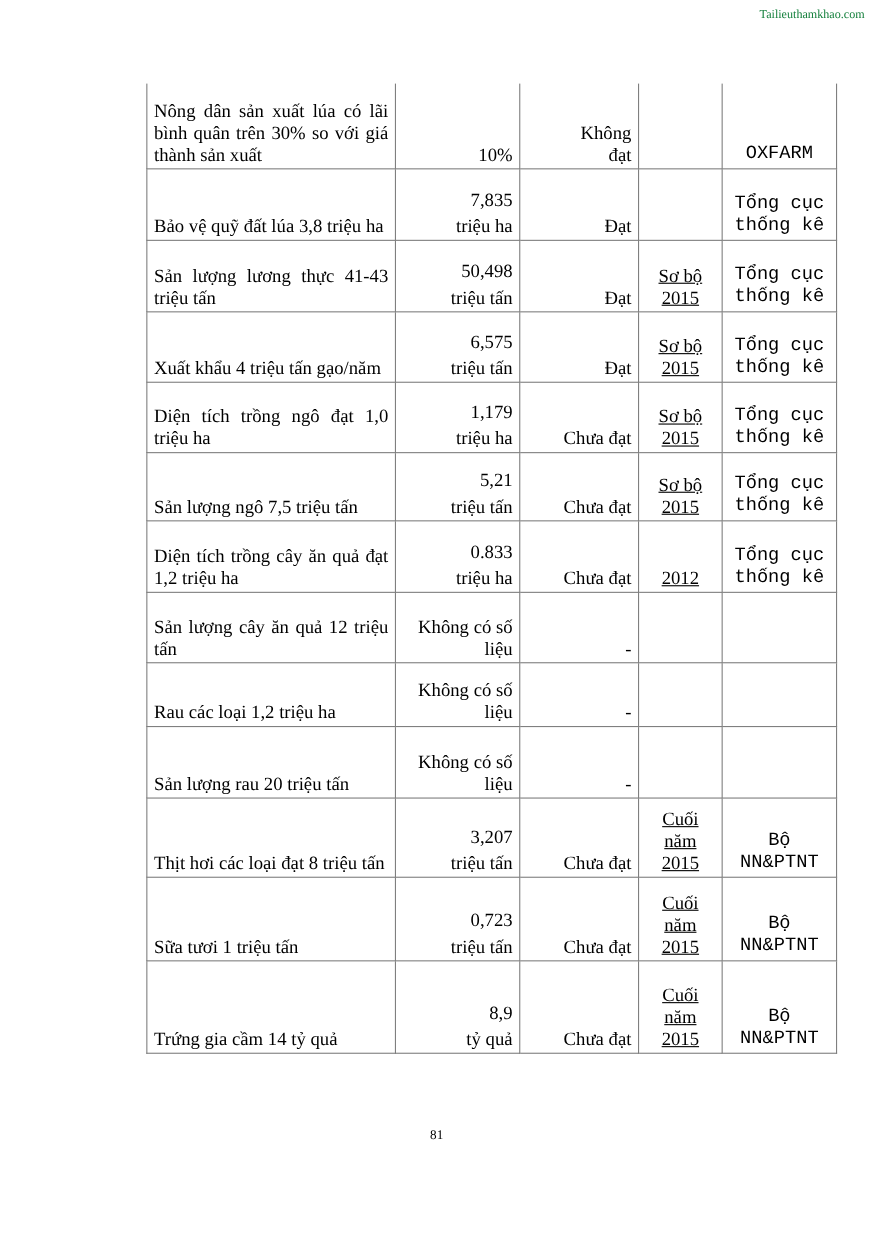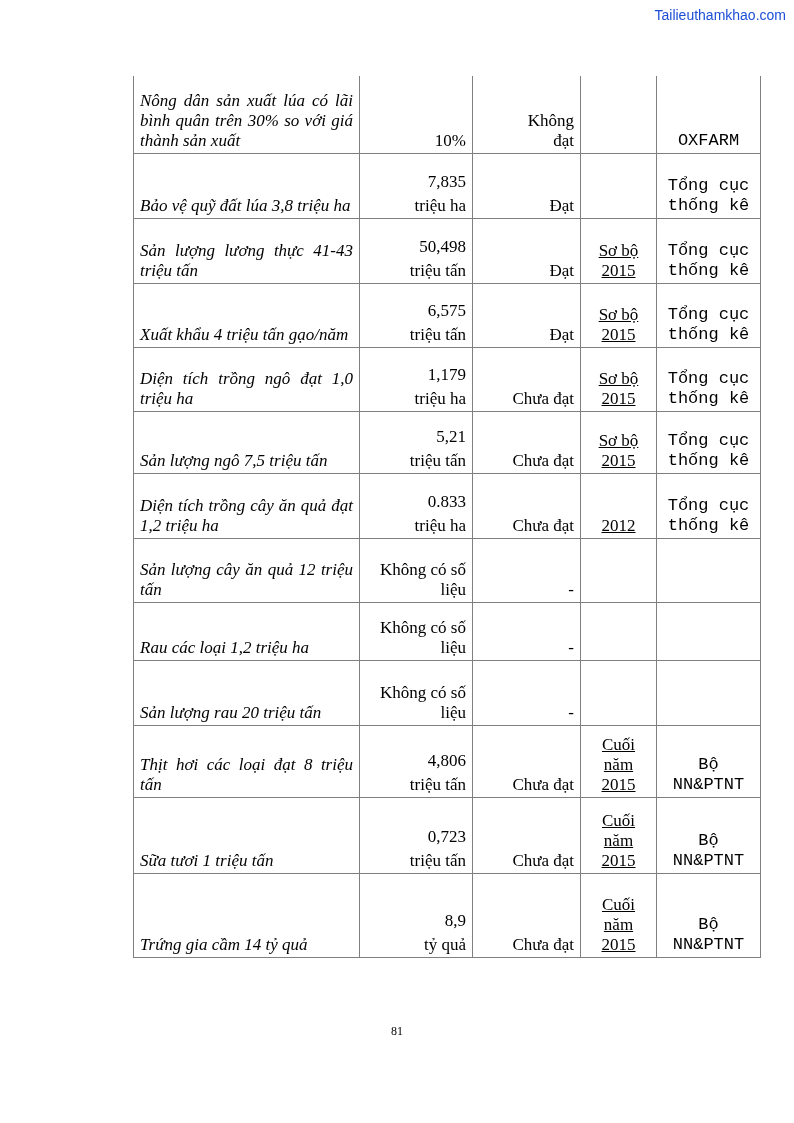--- a/index.html
+++ b/index.html
@@ -1,24 +1,24 @@
 <!DOCTYPE html>
 <html><head>
   <meta charset="utf-8">
   <style>
     html, body { margin: 0; padding: 0; background: #ffffff; }
     body { width: 794px; height: 1123px; position: relative; overflow: hidden;
            font-family: "Liberation Serif", "DejaVu Serif", serif; color: #000; }
-    .watermark { position: absolute; top: 7px; right: 8px; font-family: Liberation Sans, sans-serif;
-                 font-size: 14px; color: #1d4ed8; letter-spacing: 0px; }
+    .watermark { position: absolute; top: 7px; right: 8px; font-family: Liberation Serif, serif;
+                 font-size: 11px; color: #15803d; letter-spacing: 0px; }
     .tbl { position: absolute; left: 133px; top: 76px; border-collapse: collapse; table-layout: fixed; }
     .tbl td { border: 1px solid #7f7f7f; padding: 0 6px 2px 6px; font-size: 17px; line-height: 20px;
               vertical-align: bottom; }
     .tbl tr:first-child td { border-top: none; }
-    .tbl td.c0 { width: 213px; text-align: justify; text-align-last: left; font-style: italic; }
+    .tbl td.c0 { width: 213px; text-align: justify; text-align-last: left; }
     .tbl td.c1 { width: 100px; text-align: right; }
     .tbl td.c2 { width: 63px; text-align: right; padding-left: 38px; }
     .tbl td.c3 { width: 63px; text-align: center; text-decoration: underline; }
     .tbl td.c4 { width: 91px; text-align: center; font-family: Liberation Mono, monospace; }
     .val-line { display: block; }
     .val-line + .val-line { margin-top: 4px; }
     .small { font-size: 14px; }
     .src { font-size: 16px; line-height: 19px; }
     .page-num { position: absolute; left: 0; width: 794px; top: 1024px; text-align: center; font-size: 12px; }
   </style>
@@ -124,21 +124,21 @@
           <span class="val-line">Không có số</span>
           <span class="val-line" style="margin-top:0">liệu</span>
         </td>
       <td class="c2">-</td>
       <td class="c3"></td>
       <td class="c4"></td>
     </tr>
     <tr style="height:72px">
       <td class="c0">Thịt hơi các loại đạt 8 triệu tấn</td>
       <td class="c1">
-          <span class="val-line">4,806</span>
+          <span class="val-line">3,207</span>
           <span class="val-line">triệu tấn</span>
         </td>
       <td class="c2">Chưa đạt</td>
       <td class="c3">Cuối năm 2015</td>
       <td class="c4 src">Bộ NN&amp;PTNT</td>
     </tr>
     <tr style="height:76px">
       <td class="c0">Sữa tươi 1 triệu tấn</td>
       <td class="c1 small">
           <span class="val-line">0,723</span>

